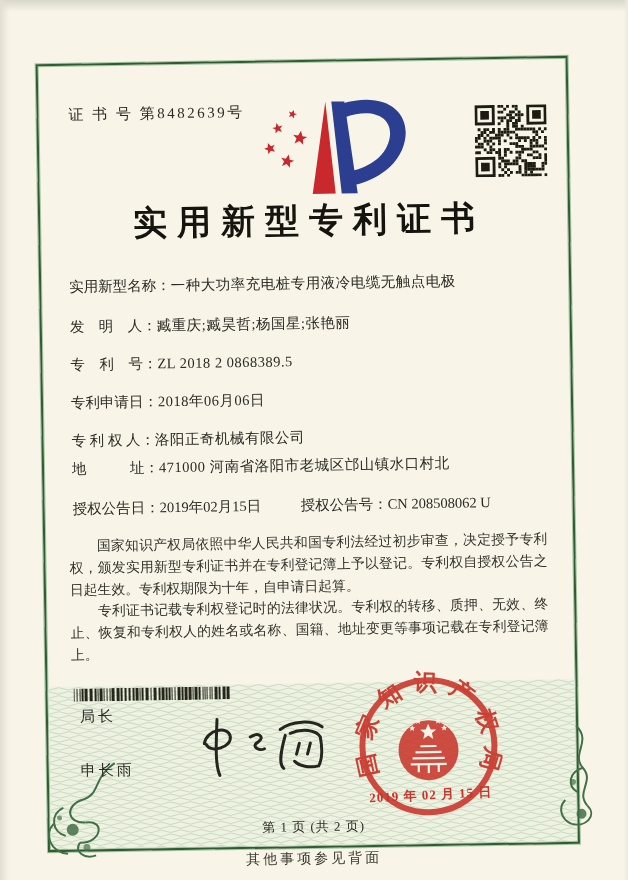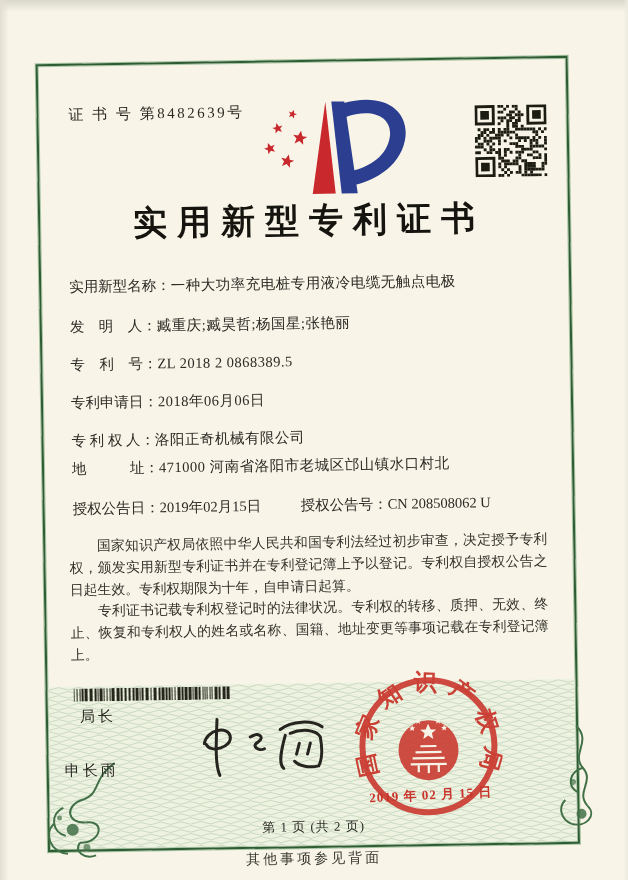--- a/index.html
+++ b/index.html
@@ -35,21 +35,21 @@
   .mb-a{margin-bottom:18px}.mb-b{margin-bottom:16px}.mb-c{margin-bottom:6px}
   .grant{display:flex;margin-top:18px}
   .g1{width:228px;display:flex}
   
   .paras{position:absolute;left:24px;right:26px;top:470px;font-size:13.8px;line-height:21.8px;
          text-align:justify;color:#34332c;z-index:3}
   .paras p{text-indent:2em}
   
   .barcode{position:absolute;left:26px;top:622px;width:158px;height:13px;z-index:3}
   .signer-title{position:absolute;left:32px;top:642px;font-size:15px;letter-spacing:3px;z-index:3}
-  .signer-name{position:absolute;left:16px;top:696px;font-size:15px;letter-spacing:3px;z-index:3}
+  .signer-name{position:absolute;left:32px;top:696px;font-size:15px;letter-spacing:3px;z-index:3}
   .signature{position:absolute;left:138px;top:648px;width:158px;height:74px;z-index:3}
   .seal{position:absolute;left:306px;top:610px;width:148px;height:148px;z-index:4;opacity:.93}
   .seal-date{position:absolute;left:320px;top:726px;font-size:13px;color:var(--seal-red);
              letter-spacing:1px;z-index:5;transform:rotate(-2deg);font-weight:700;white-space:pre}
   .page-info{position:absolute;left:0;right:0;top:756px;text-align:center;font-size:13px;
              letter-spacing:1px;z-index:3}
   .orn{position:absolute;z-index:2}
   .orn-left{left:-10px;top:694px;width:84px;height:104px}
   .orn-right{left:498px;top:664px;width:58px;height:116px}
   .footer-note{position:absolute;left:0;right:0;top:800px;text-align:center;font-size:14px;

